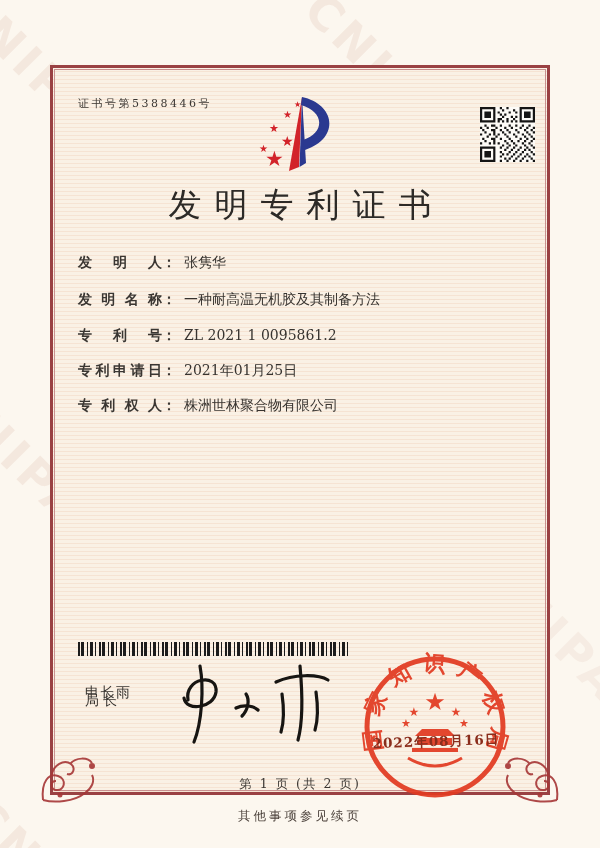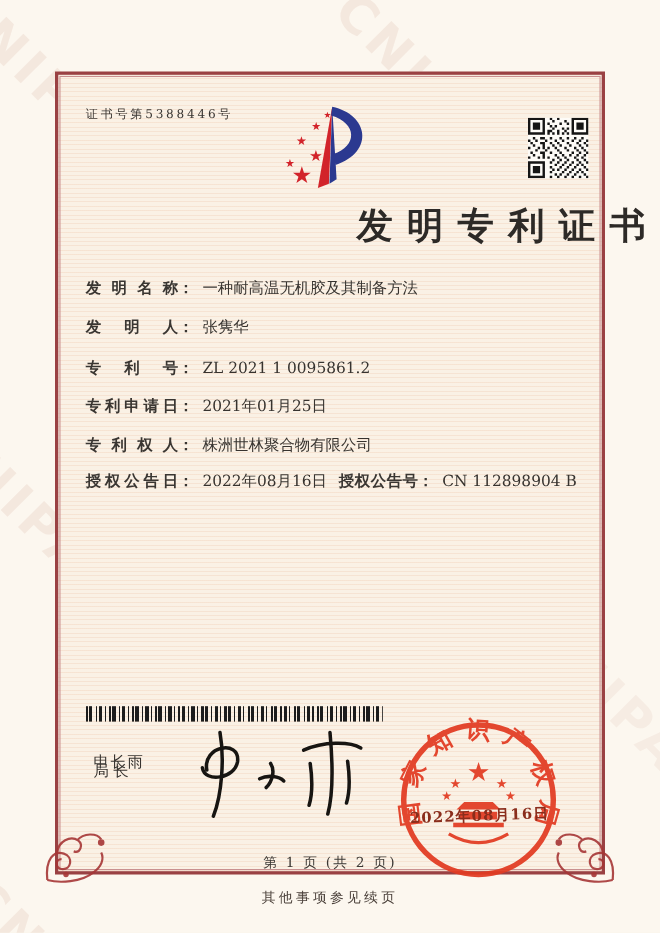--- a/index.html
+++ b/index.html
@@ -26,22 +26,22 @@
       repeating-linear-gradient(0deg, rgba(221,136,88,0.13) 0 1px, rgba(255,255,255,0) 1px 4px),
       #faf1e5;
     z-index:2;
   }
   .frame-inner{position:absolute;inset:1px;border:1px solid #c9908f;pointer-events:none}
   .content{position:absolute;inset:0;z-index:3}
   .cert-no{position:absolute;left:78px;top:96px;font-size:11px;letter-spacing:2.5px;color:#3a3632}
   .logo{position:absolute;left:253px;top:94px}
   .qr{position:absolute;left:480px;top:107px}
   .title{
-    position:absolute;left:0;top:183px;width:100%;text-align:right;
-    font-size:33px;font-weight:bold;letter-spacing:13px;text-indent:13px;color:#2d2a27;
+    position:absolute;left:0;top:183px;width:100%;text-align:center;
+    font-size:33px;font-weight:normal;letter-spacing:13px;text-indent:13px;color:#2d2a27;
   }
   .fields{position:absolute;left:78px;top:251px;width:450px;font-size:14px}
   .f-row{position:relative;line-height:22px}
   .f-label{display:inline-block;width:84px;text-align:justify;text-align-last:justify;font-weight:600;vertical-align:top;color:#3a3632}
   .f-colon{font-weight:600;color:#3a3632}
   .f-value{margin-left:8px;color:#37332f}
   .f-value.addr{display:inline-block;width:306px;font-size:12.5px;line-height:20px;vertical-align:top}
   .g2{position:absolute;left:230px;top:0;white-space:nowrap}
   .g2 .f-label{width:72px}
   .legal{position:absolute;left:78px;top:489px;width:446px}
@@ -131,40 +131,34 @@
         M9 20h1v1H9z M13 20h1v1h-1z M16 20h1v1h-1z M19 20h1v1h-1z M23 20h1v1h-1z
         M10 21h1v1h-1z M12 21h1v1h-1z M15 21h1v1h-1z M18 21h1v1h-1z M21 21h1v1h-1z M24 21h1v1h-1z
         M9 22h1v1H9z M14 22h1v1h-1z M17 22h1v1h-1z M20 22h1v1h-1z M22 22h1v1h-1z
         M11 23h1v1h-1z M13 23h1v1h-1z M16 23h1v1h-1z M19 23h1v1h-1z M23 23h1v1h-1z
         M9 24h1v1H9z M12 24h1v1h-1z M15 24h1v1h-1z M18 24h1v1h-1z M21 24h1v1h-1z M24 24h1v1h-1z"></path>
     </svg>
 
     <div class="title">发明专利证书</div>
 
     <div class="fields">
+      <div class="f-row" style="margin-bottom:15px">
+        <span class="f-label">发明人</span><span class="f-colon">：</span><span class="f-value">张隽华</span>
+      </div>
       <div class="f-row" style="margin-bottom:14px">
         <span class="f-label">发明名称</span><span class="f-colon">：</span><span class="f-value">一种耐高温无机胶及其制备方法</span>
       </div>
-      <div class="f-row" style="margin-bottom:15px">
-        <span class="f-label">发明人</span><span class="f-colon">：</span><span class="f-value">张隽华</span>
-      </div>
       <div class="f-row" style="margin-bottom:13px">
         <span class="f-label">专利号</span><span class="f-colon">：</span><span class="f-value">ZL 2021 1 0095861.2</span>
       </div>
       <div class="f-row" style="margin-bottom:13px">
         <span class="f-label">专利申请日</span><span class="f-colon">：</span><span class="f-value">2021年01月25日</span>
       </div>
       <div class="f-row" style="margin-bottom:11px">
         <span class="f-label">专利权人</span><span class="f-colon">：</span><span class="f-value">株洲世林聚合物有限公司</span>
-      </div>
-      <div class="f-row">
-        <span class="f-label">授权公告日</span><span class="f-colon">：</span><span class="f-value">2022年08月16日</span>
-        <span class="g2">
-          <span class="f-label">授权公告号</span><span class="f-colon">：</span><span class="f-value">CN 112898904 B</span>
-        </span>
       </div>
     </div>
 
 
     <div class="barcode"></div>
 
     <div class="director-title">局长</div>
     <div class="director-name">申长雨</div>
 
     <svg class="signature" width="180" height="85" viewBox="0 0 180 85">

